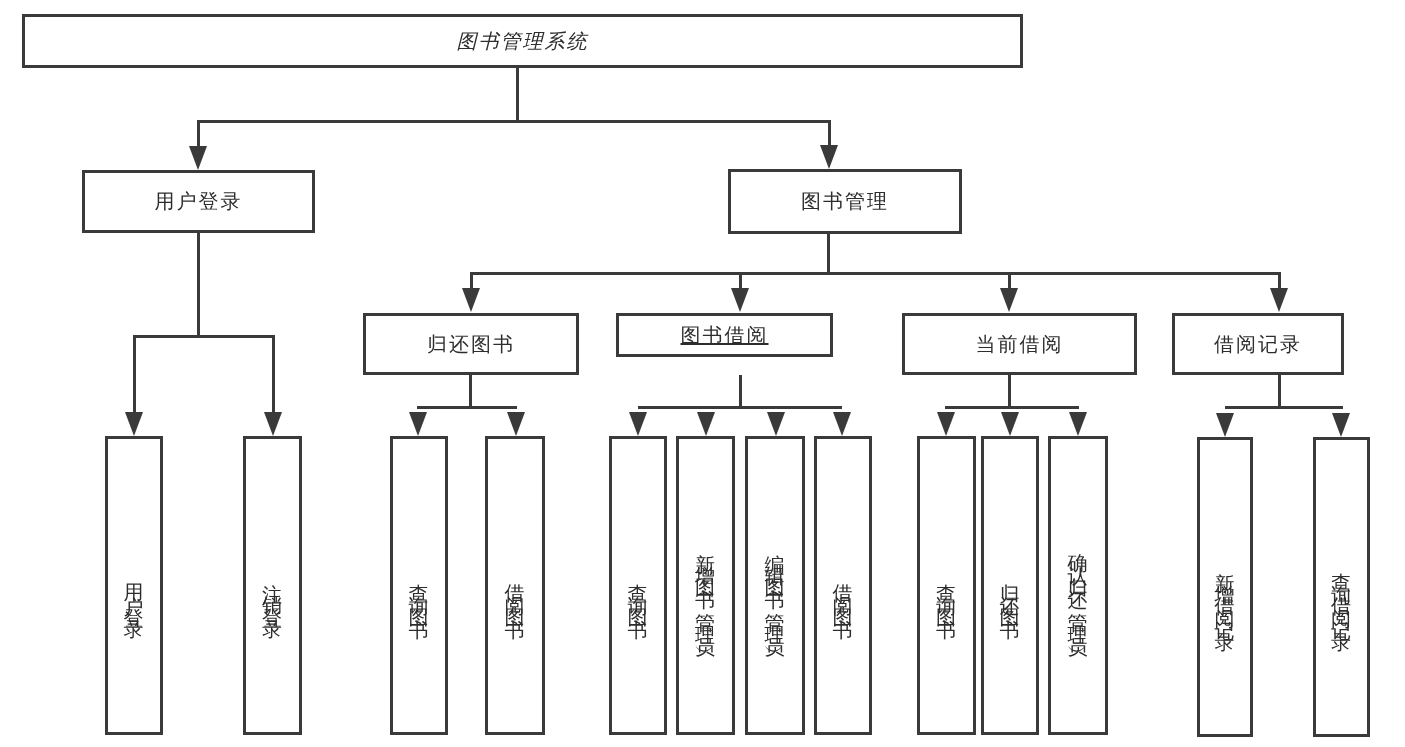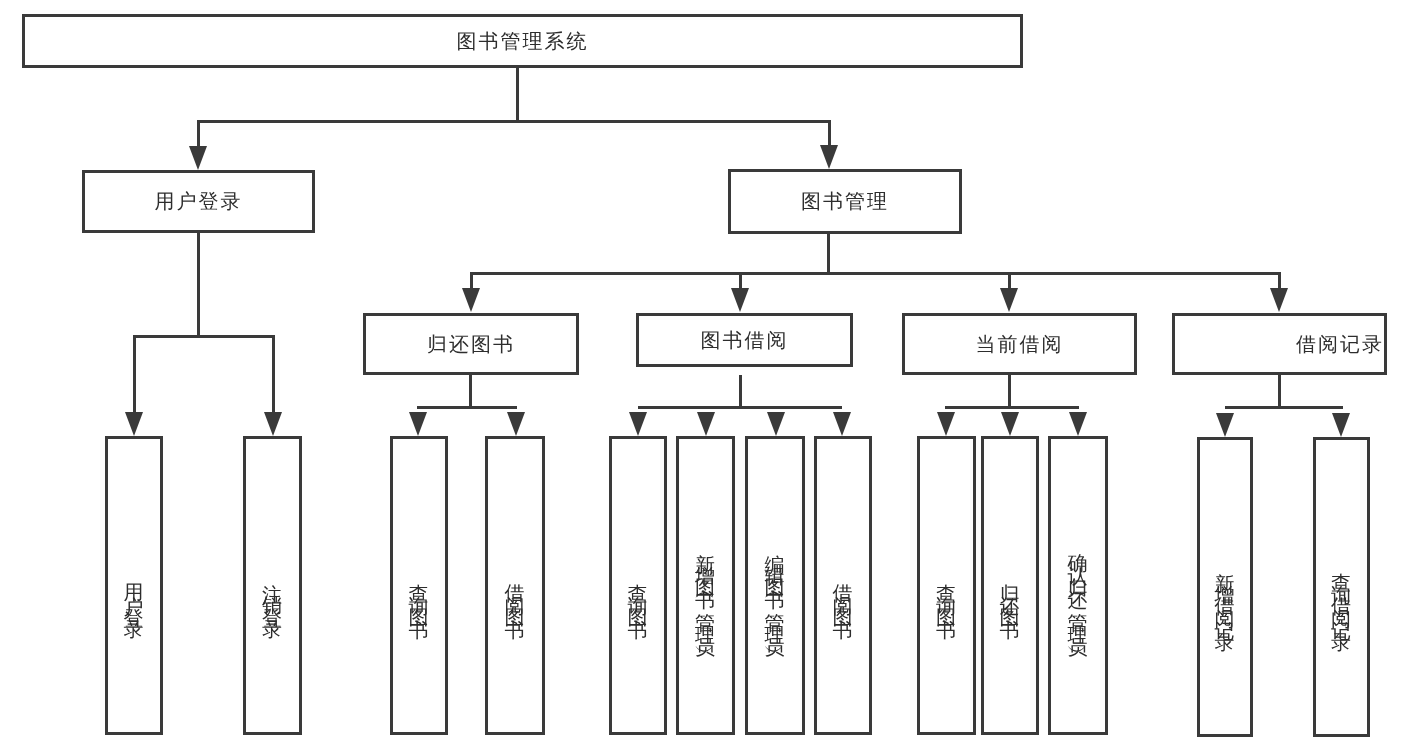--- a/index.html
+++ b/index.html
@@ -35,45 +35,45 @@
     position:absolute;left:1184px;top:711px;z-index:6;
     font-size:19px;letter-spacing:1px;color:var(--watermark);
     white-space:nowrap;
   }
 </style>
 </head>
 <body>
 
 <div class="stage">
 
-  <div class="box" style="left:22px;top:14px;width:1001px;height:54px;">
+  <div class="box" style="left:22px;top:14px;width:1001px;height:54px;font-style:italic;">
     <span>图书管理系统</span>
   </div>
 
   <div class="box" style="left:82px;top:170px;width:233px;height:63px;">
     <span>用户登录</span>
   </div>
 
   <div class="box" style="left:713px;top:169px;width:234px;height:65px;margin-left:15px;">
     <span>图书管理</span>
   </div>
 
   <div class="box" style="left:363px;top:313px;width:216px;height:62px;">
     <span>归还图书</span>
   </div>
 
-  <div class="box" style="left:636px;top:313px;width:217px;height:54px;">
+  <div class="box" style="left:616px;top:313px;width:217px;height:44px;text-decoration:underline;">
     <span>图书借阅</span>
   </div>
 
   <div class="box" style="left:902px;top:313px;width:235px;height:62px;">
     <span>当前借阅</span>
   </div>
 
-  <div class="box" style="left:1172px;top:313px;width:215px;height:62px;justify-content:flex-end;">
+  <div class="box" style="left:1172px;top:313px;width:172px;height:62px;">
     <span>借阅记录</span>
   </div>
 
   <div class="box" style="left:105px;top:436px;width:58px;height:299px;">
     <span class="vtext">用户登录</span>
   </div>
 
   <div class="box" style="left:243px;top:436px;width:59px;height:299px;">
     <span class="vtext">注销登录</span>
   </div>

